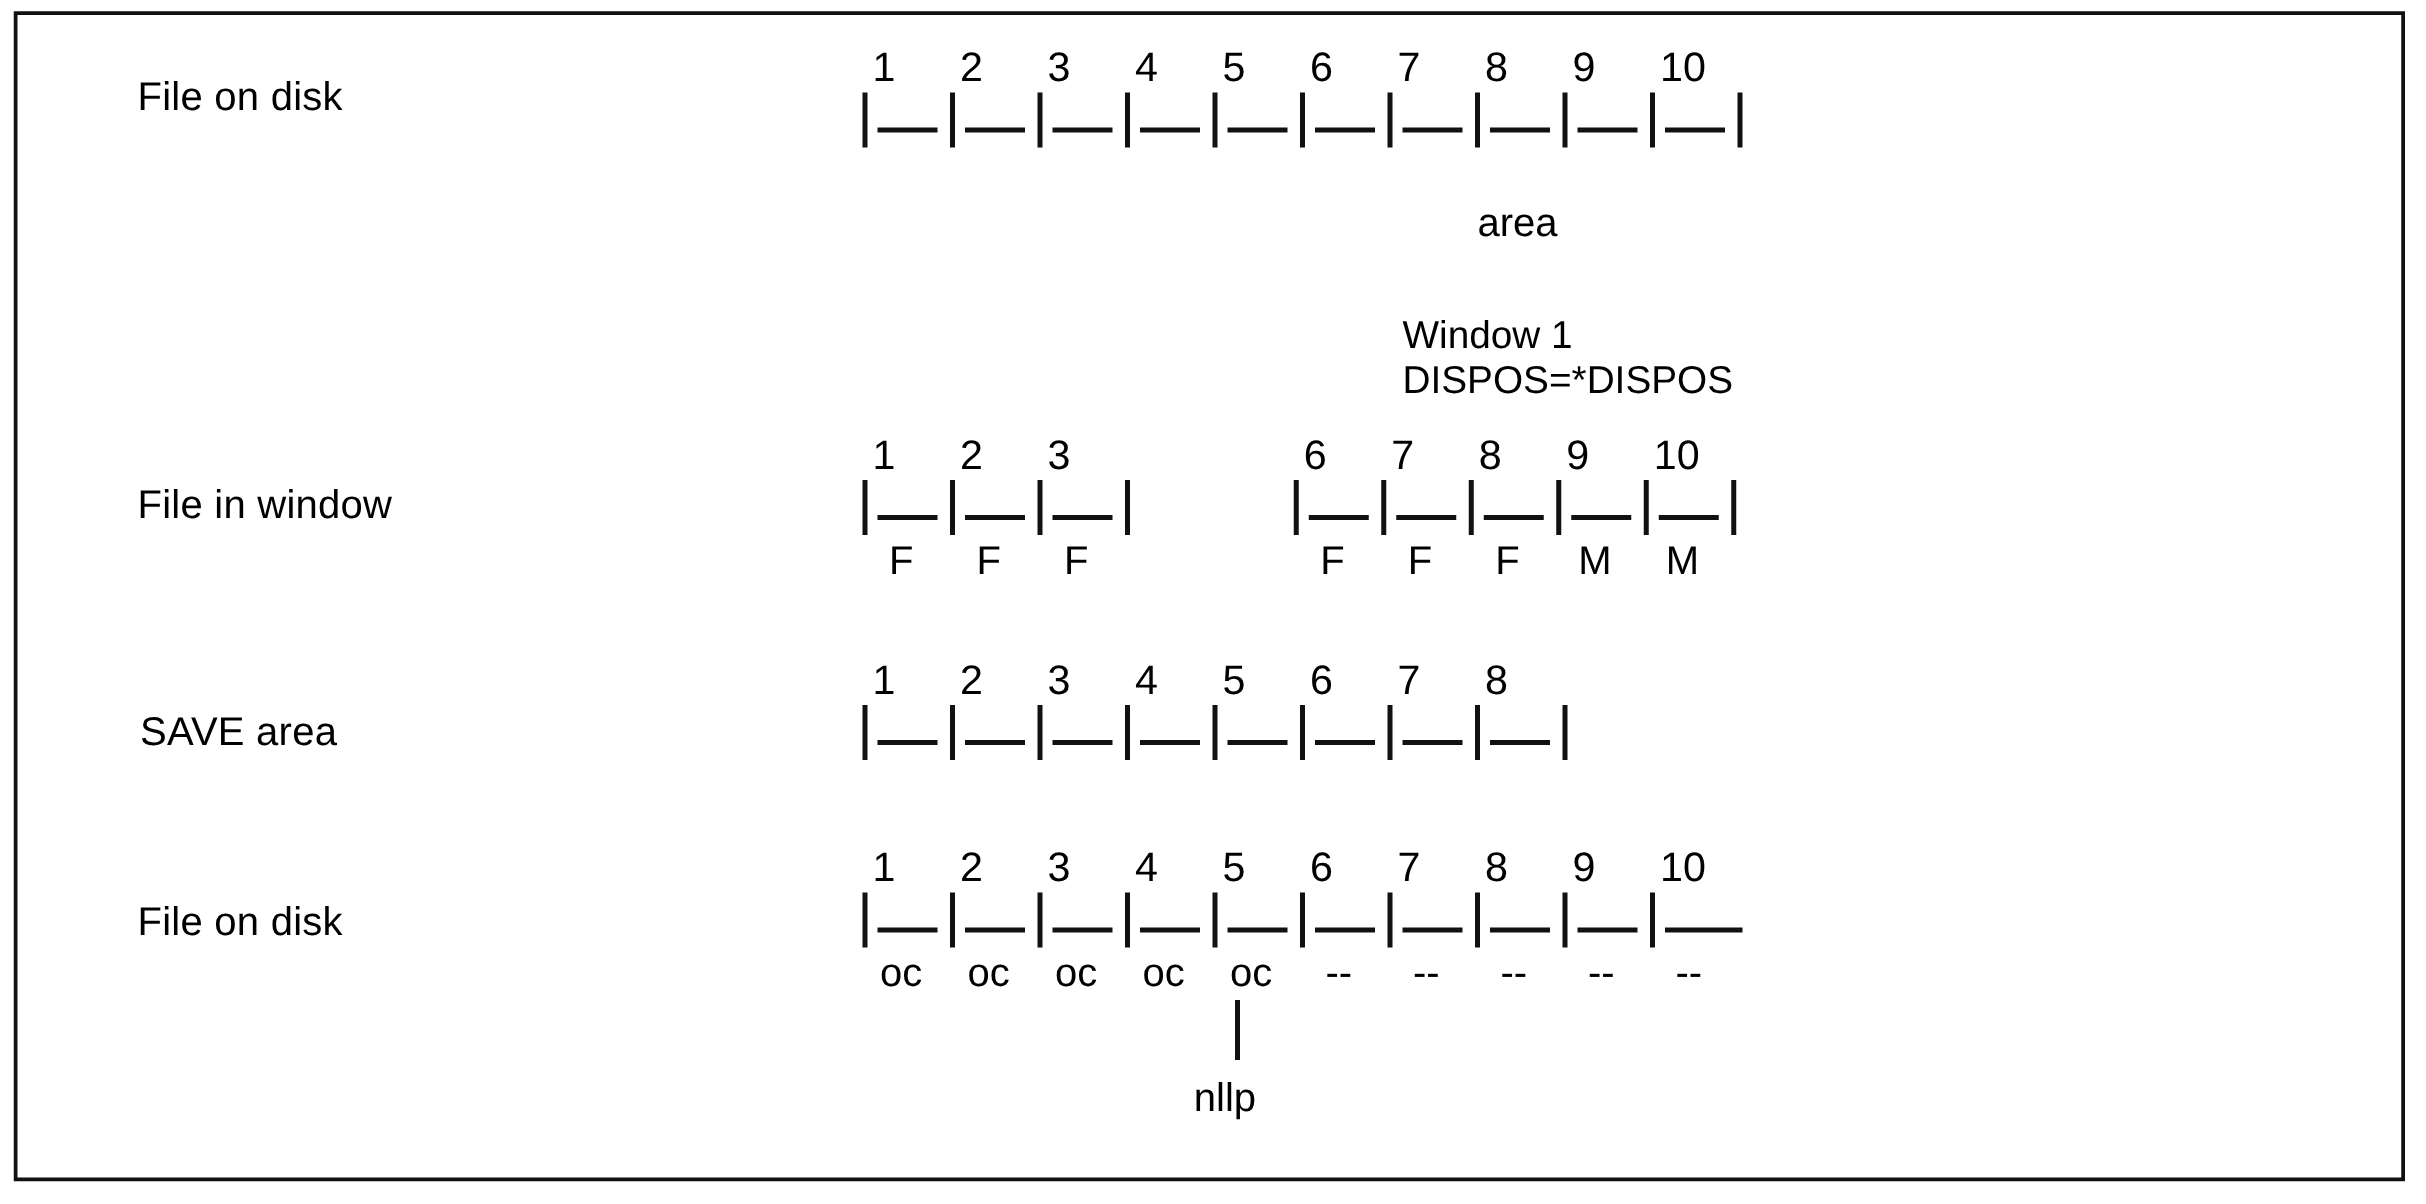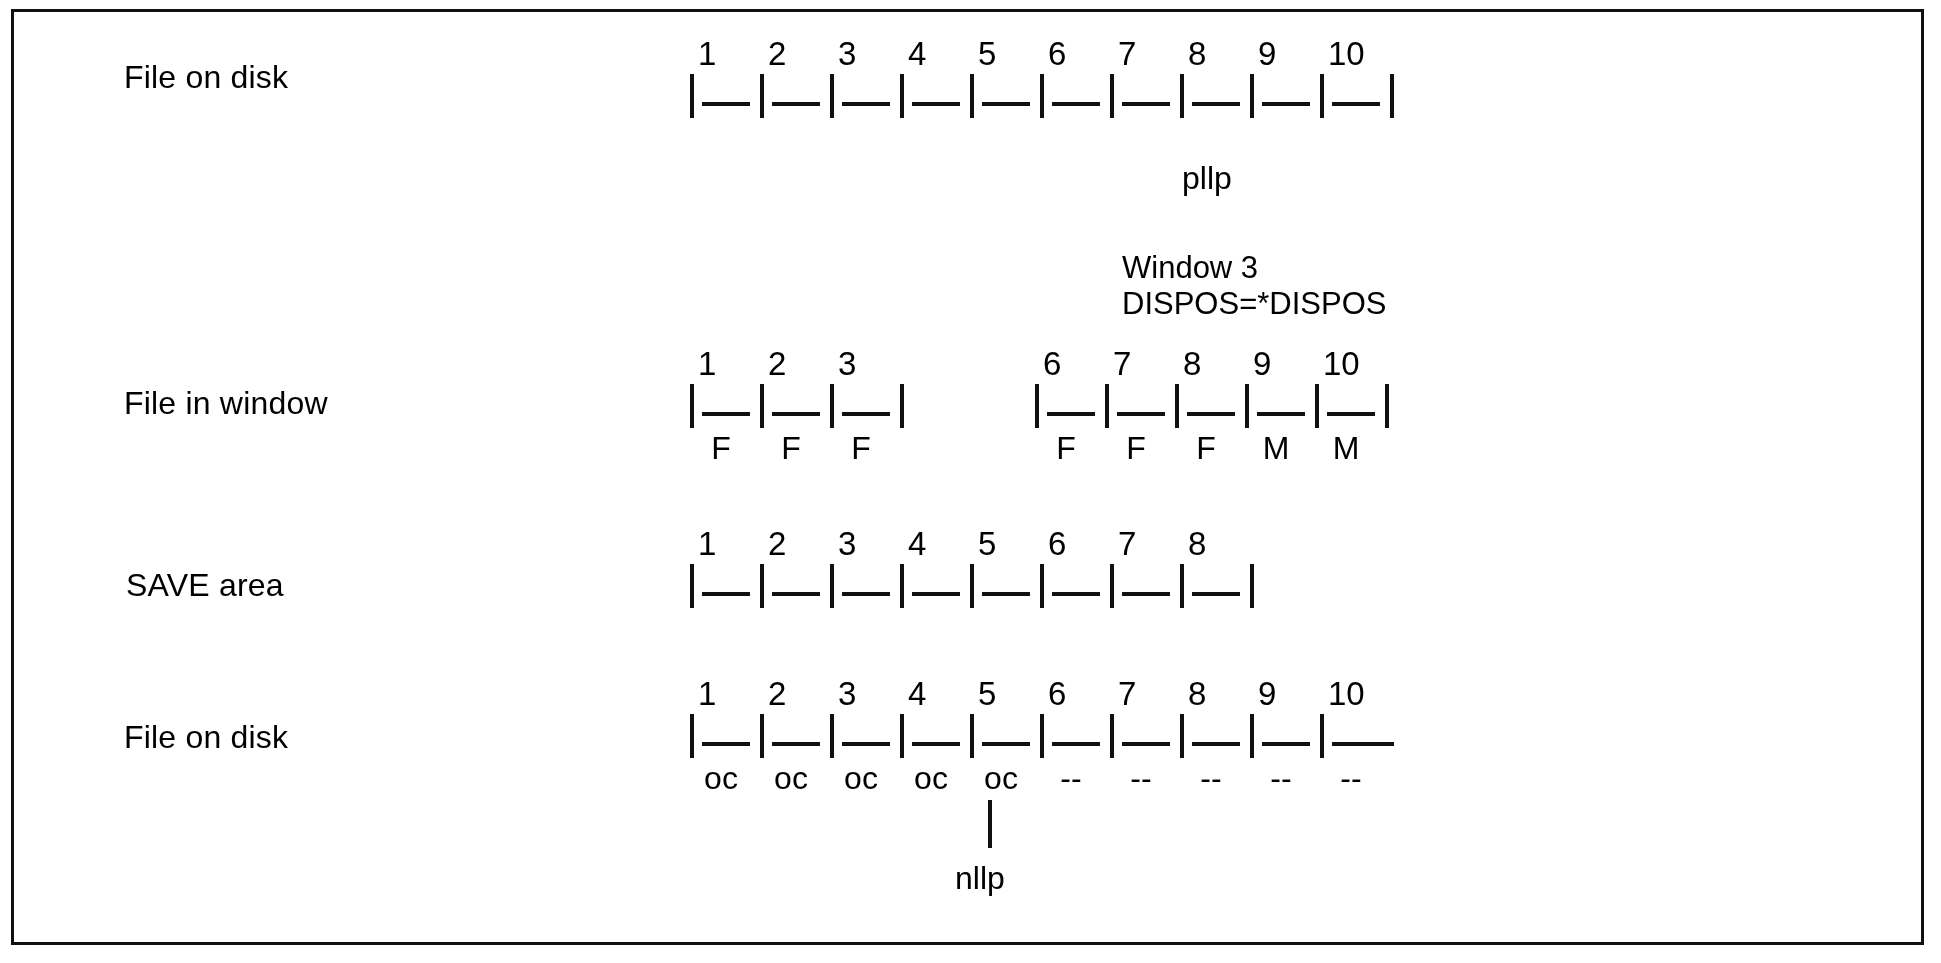--- a/index.html
+++ b/index.html
@@ -39,21 +39,20 @@
   }
 
   
   .row-label {
     position: absolute;
     font-size: 32px;
     line-height: 38px;
     letter-spacing: 0.2px;
     white-space: nowrap;
     color: #000000;
-    margin-left: 14px;
   }
 
   
   .window-caption {
     position: absolute;
     font-size: 31px;
     line-height: 36px;
     white-space: nowrap;
     color: #000000;
   }
@@ -197,27 +196,27 @@
           <div class="num">9</div>
         </div>
       <div class="cell" style="left:630px;">
           <div class="tick"></div>
           <div class="dash"></div>
           <div class="num">10</div>
         </div>
       <div class="end-tick" style="left:700px;"></div>
     </div>
 
-    <div class="annot" style="left:1182px; top:160px;">pllp</div>
+    <div class="annot" style="left:1182px; top:160px;">area</div>
 
     <div class="window-caption" style="left:690px; top:250px;">
     </div>
 
     <div class="window-caption" style="left:1122px; top:250px;">
-      <span class="cap-line">Window 3</span>
+      <span class="cap-line">Window 1</span>
       <span class="cap-line">DISPOS=*DISPOS</span>
     </div>
 
     <div class="row-label" style="left:110px; top:384px;">File in window</div>
 
     <div class="strip" id="strip-window-1" style="left:690px; top:350px;">
       <div class="cell" style="left:0px;">
           <div class="tick"></div>
           <div class="dash"></div>
           <div class="num">1</div>

